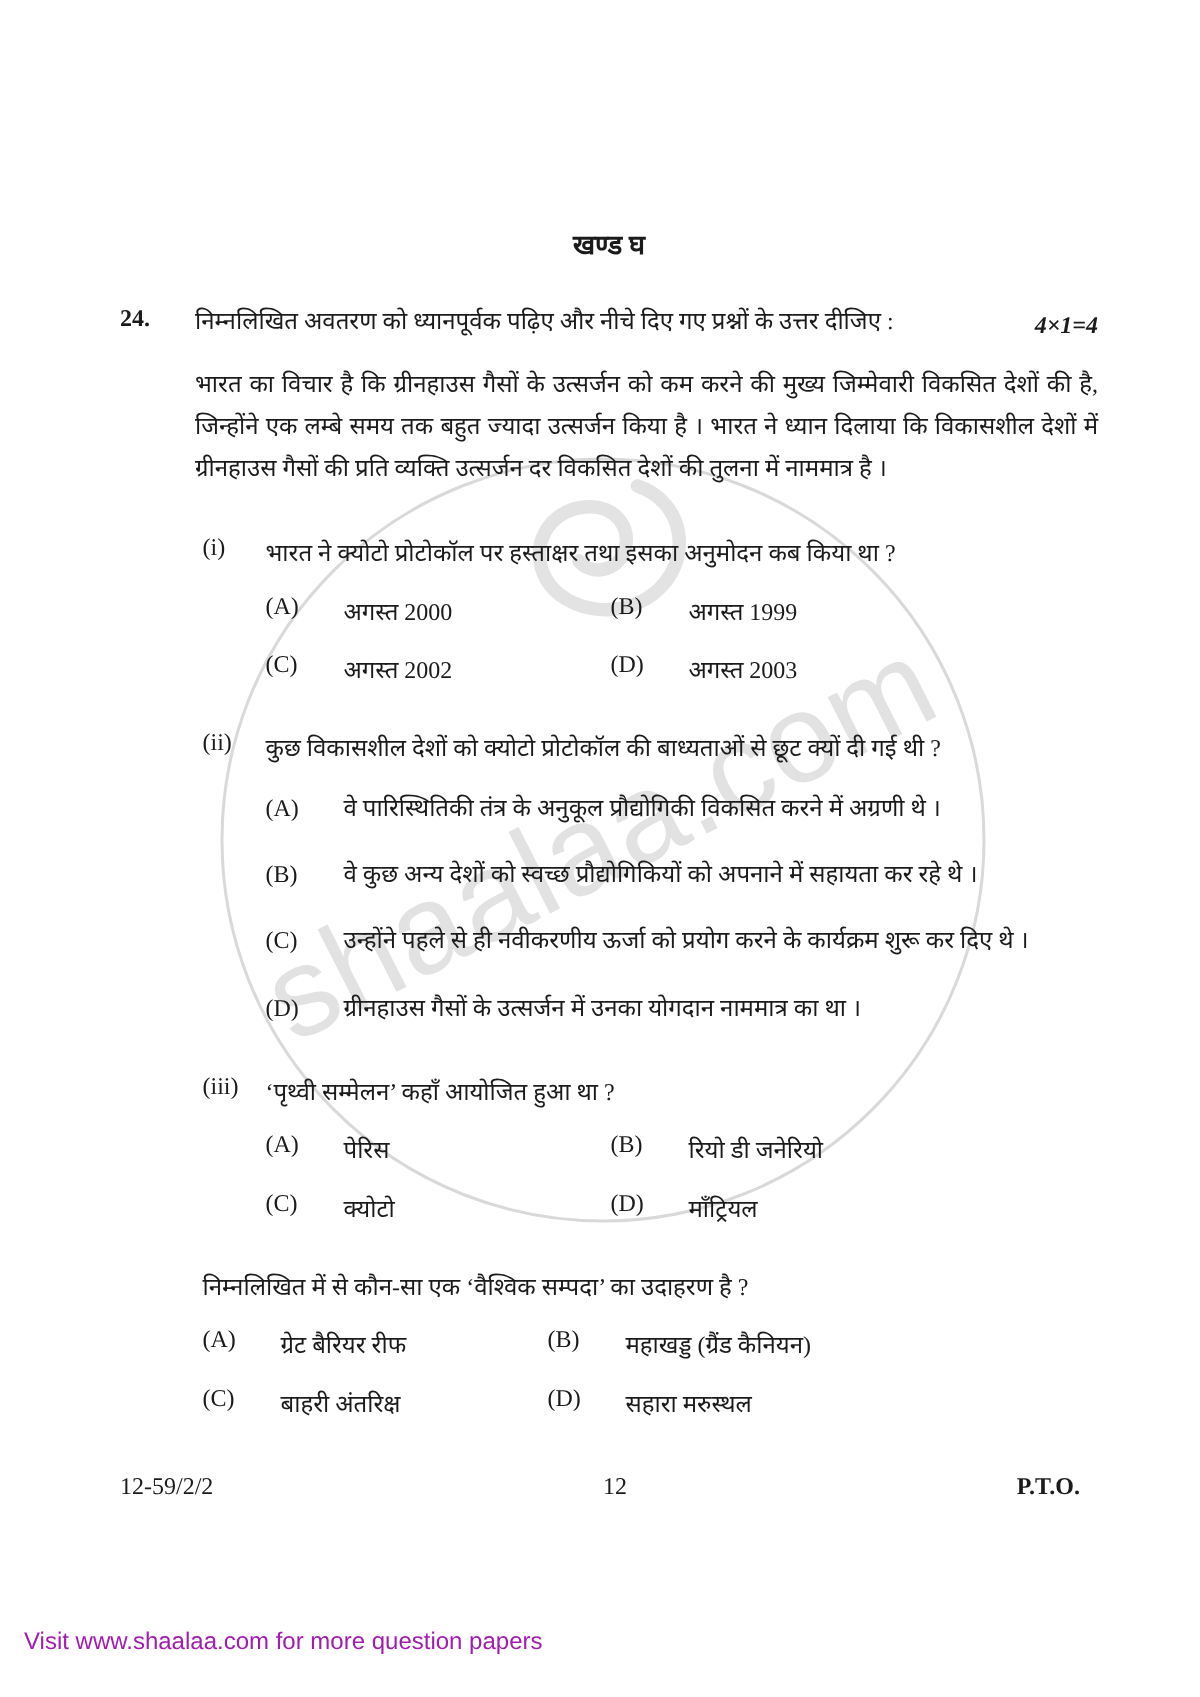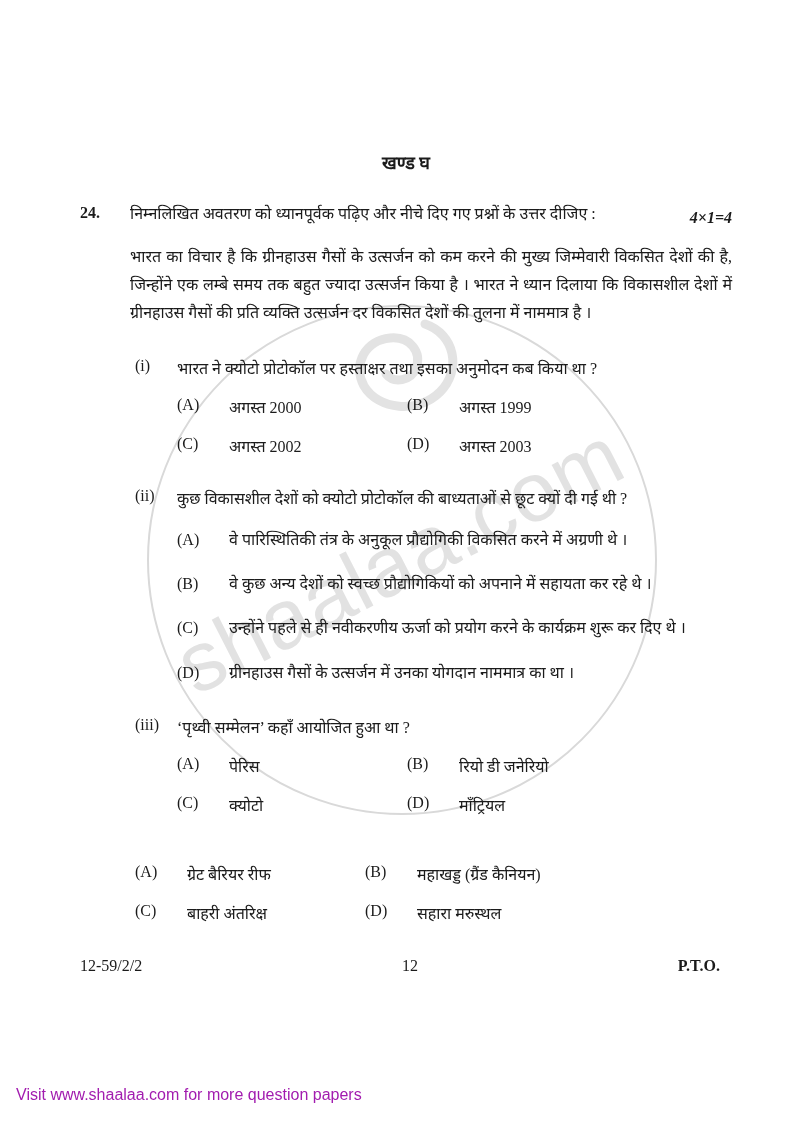--- a/index.html
+++ b/index.html
@@ -50,21 +50,21 @@
     grid-template-columns:52px 178px 52px auto;
     row-gap:17px;
     margin-top:17px;
   }
   .opts1{margin-top:2px;}
   .opts1 .opt{display:flex;margin-top:17px;line-height:1.7;}
   .opt-label{width:52px;flex-shrink:0;}
   .opt-text{flex:1;}
   
   .page-footer{
-    position:absolute;z-index:1;left:80px;right:80px;top:957px;
+    position:absolute;z-index:1;left:80px;right:80px;top:983px;
     display:flex;justify-content:space-between;align-items:baseline;
     font-size:16px;
   }
   .pto{font-weight:bold;}
   .banner{
     position:absolute;z-index:1;left:16px;top:1086px;
     font-family:"Liberation Sans","DejaVu Sans",sans-serif;
     font-size:16px;color:#a21caf;
   }
 </style>
@@ -147,20 +147,21 @@
           <span class="opt-label">(C)</span>
           <span class="opt-text">क्योटो</span>
           <span class="opt-label">(D)</span>
           <span class="opt-text">माँट्रियल</span>
         </div>
       </div>
     </div>
 
     <div class="subq">
       <div class="subq-body">
+        <div>निम्नलिखित में से कौन-सा एक ‘वैश्विक सम्पदा’ का उदाहरण है ?</div>
         <div class="opts2">
           <span class="opt-label">(A)</span>
           <span class="opt-text">ग्रेट बैरियर रीफ</span>
           <span class="opt-label">(B)</span>
           <span class="opt-text">महाखड्ड (ग्रैंड कैनियन)</span>
           <span class="opt-label">(C)</span>
           <span class="opt-text">बाहरी अंतरिक्ष</span>
           <span class="opt-label">(D)</span>
           <span class="opt-text">सहारा मरुस्थल</span>
         </div>

